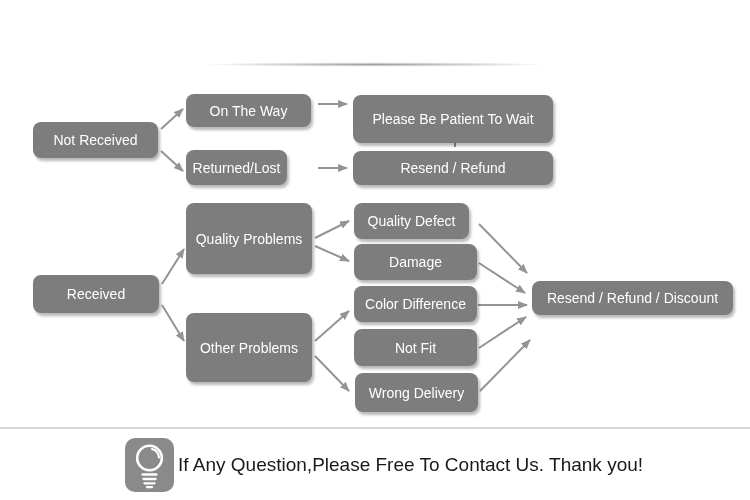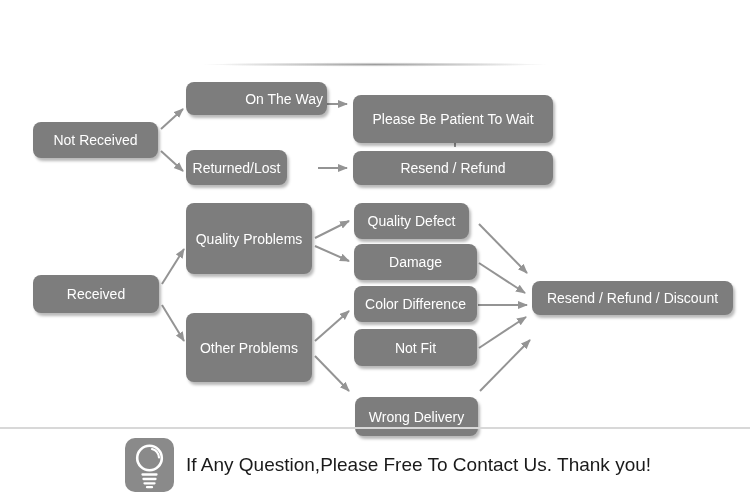--- a/index.html
+++ b/index.html
@@ -24,21 +24,21 @@
     border-radius:8px;font-size:14px;white-space:nowrap;
     box-shadow:2px 3px 3px rgba(0,0,0,.28);
   }
   .node span{padding:0 4px;}
   .footer-divider{
     position:absolute;top:427px;left:0;width:750px;height:2px;
     background:var(--divider,#d8d8d8);
   }
   .footer{
     position:absolute;top:438px;left:97px;height:54px;
-    display:flex;align-items:center;gap:12px;padding-left:28px;
+    display:flex;align-items:center;gap:4px;padding-left:28px;
   }
   .bulb-wrap{display:inline-flex;width:49px;height:54px;}
   .footer-text{font-size:19px;color:var(--footer-text,#1a1a1a);}
 </style>
 </head>
 <body>
 
 <div class="page" style="--box-bg: #7d7d7d; --box-text: #ffffff; --divider: #d8d8d8; --title-text: #000000; --footer-text: #1a1a1a;">
 
   <div class="title-underline"></div>
@@ -66,21 +66,21 @@
         <line x1="478" y1="305" x2="527" y2="305" stroke="#949494" stroke-width="2" marker-end="url(#ah)"></line>
         <line x1="479" y1="348" x2="526" y2="317" stroke="#949494" stroke-width="2" marker-end="url(#ah)"></line>
         <line x1="480" y1="391" x2="530" y2="340" stroke="#949494" stroke-width="2" marker-end="url(#ah)"></line>
       </g>
   </svg>
 
   <div id="nodes">
       <div class="node" style="left: 33px; top: 122px; width: 125px; height: 36px;">
         <span>Not Received</span>
       </div>
-      <div class="node" style="left: 186px; top: 82px; width: 141px; height: 33px; justify-content: flex-end;">
+      <div class="node" style="left: 186px; top: 94px; width: 125px; height: 33px;">
         <span>On The Way</span>
       </div>
       <div class="node" style="left: 186px; top: 150px; width: 101px; height: 35px;">
         <span>Returned/Lost</span>
       </div>
       <div class="node" style="left: 353px; top: 95px; width: 200px; height: 48px;">
         <span>Please Be Patient To Wait</span>
       </div>
       <div class="node" style="left: 353px; top: 151px; width: 200px; height: 34px;">
         <span>Resend / Refund</span>
@@ -99,21 +99,21 @@
       </div>
       <div class="node" style="left: 354px; top: 244px; width: 123px; height: 36px;">
         <span>Damage</span>
       </div>
       <div class="node" style="left: 354px; top: 286px; width: 123px; height: 36px;">
         <span>Color Difference</span>
       </div>
       <div class="node" style="left: 354px; top: 329px; width: 123px; height: 37px;">
         <span>Not Fit</span>
       </div>
-      <div class="node" style="left: 355px; top: 373px; width: 123px; height: 39px; margin-top: 24px;">
+      <div class="node" style="left: 355px; top: 373px; width: 123px; height: 39px;">
         <span>Wrong Delivery</span>
       </div>
       <div class="node" style="left: 532px; top: 281px; width: 201px; height: 34px;">
         <span>Resend / Refund / Discount</span>
       </div>
     </div>
 
   <div class="footer-divider"></div>
 
   <div class="footer">

